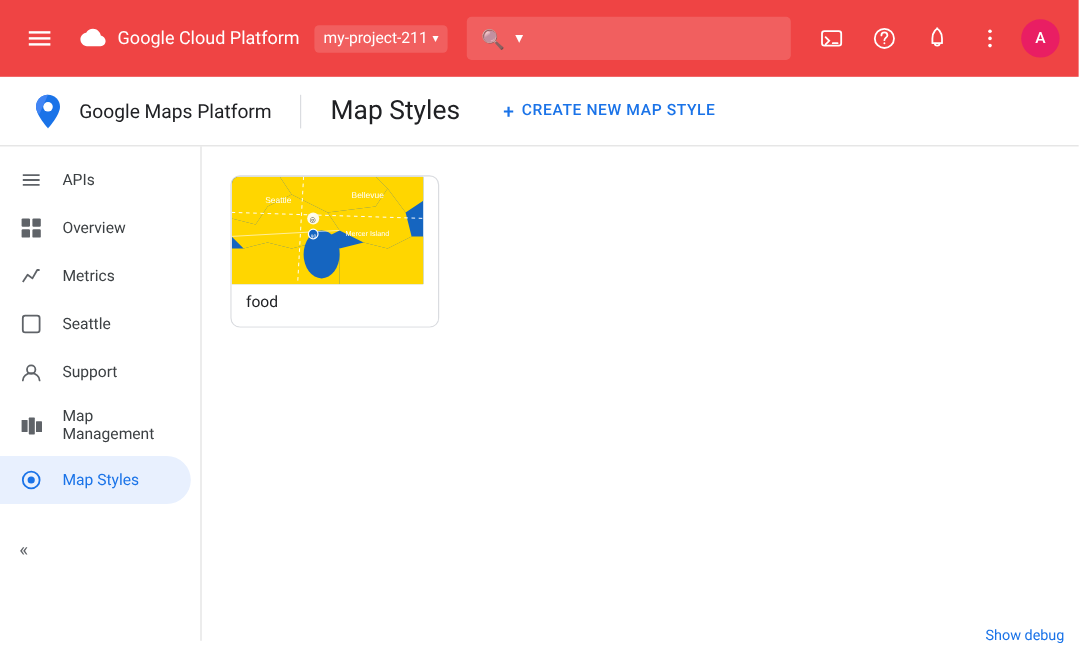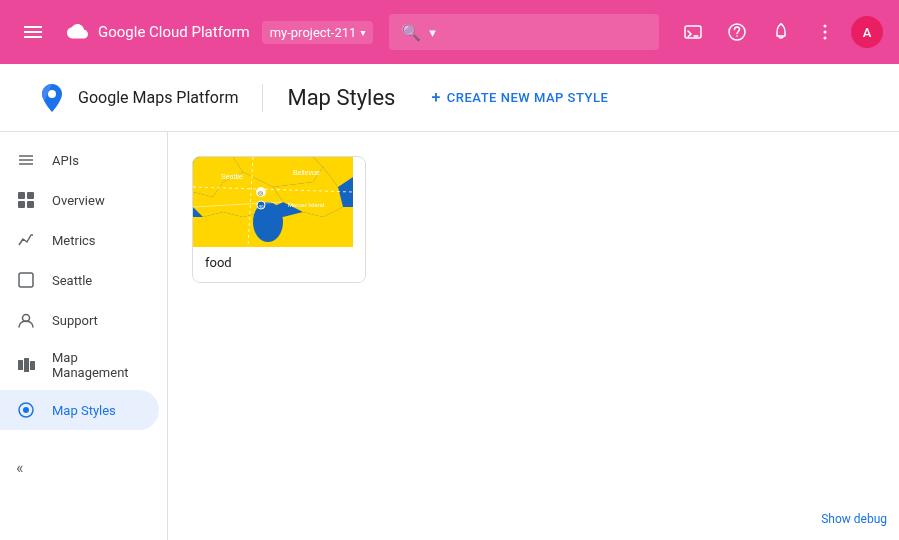--- a/index.html
+++ b/index.html
@@ -1,21 +1,21 @@
 <!DOCTYPE html>
 <html><head>
   <meta charset="utf-8">
   <style>
     * { margin: 0; padding: 0; box-sizing: border-box; }
     body { font-family: 'Google Sans', Roboto, Arial, sans-serif; font-size: 13px; background: #fff; overflow: hidden; height: 540px; width: 899px; }
 
     
     .top-bar {
       height: 64px;
-      background: #ec4899;
+      background: #ef4444;
       display: flex;
       align-items: center;
       padding: 0 16px;
       gap: 16px;
       color: white;
     }
     .top-bar-left {
       display: flex;
       align-items: center;
       gap: 12px;
@@ -109,24 +109,24 @@
       align-items: center;
       justify-content: center;
       color: white;
       font-size: 13px;
       font-weight: 500;
       cursor: pointer;
     }
 
     
     .sub-header {
-      height: 68px;
-      display: flex;
-      align-items: center;
-      padding: 0 36px;
+      height: 58px;
+      display: flex;
+      align-items: center;
+      padding: 0 24px;
       border-bottom: 1px solid #e0e0e0;
       gap: 24px;
     }
     .brand-logo {
       display: flex;
       align-items: center;
       gap: 10px;
     }
     .maps-icon {
       width: 32px;
@@ -230,21 +230,21 @@
 
     
     .map-svg {
       width: 160px;
       height: 90px;
     }
 
     
     .bottom-bar {
       position: fixed;
-      bottom: 10px;
+      bottom: 0;
       right: 0;
       padding: 4px 12px;
       font-size: 12px;
       color: #1a73e8;
       cursor: pointer;
     }
 
     
     .sub-header-divider {
       width: 1px;

